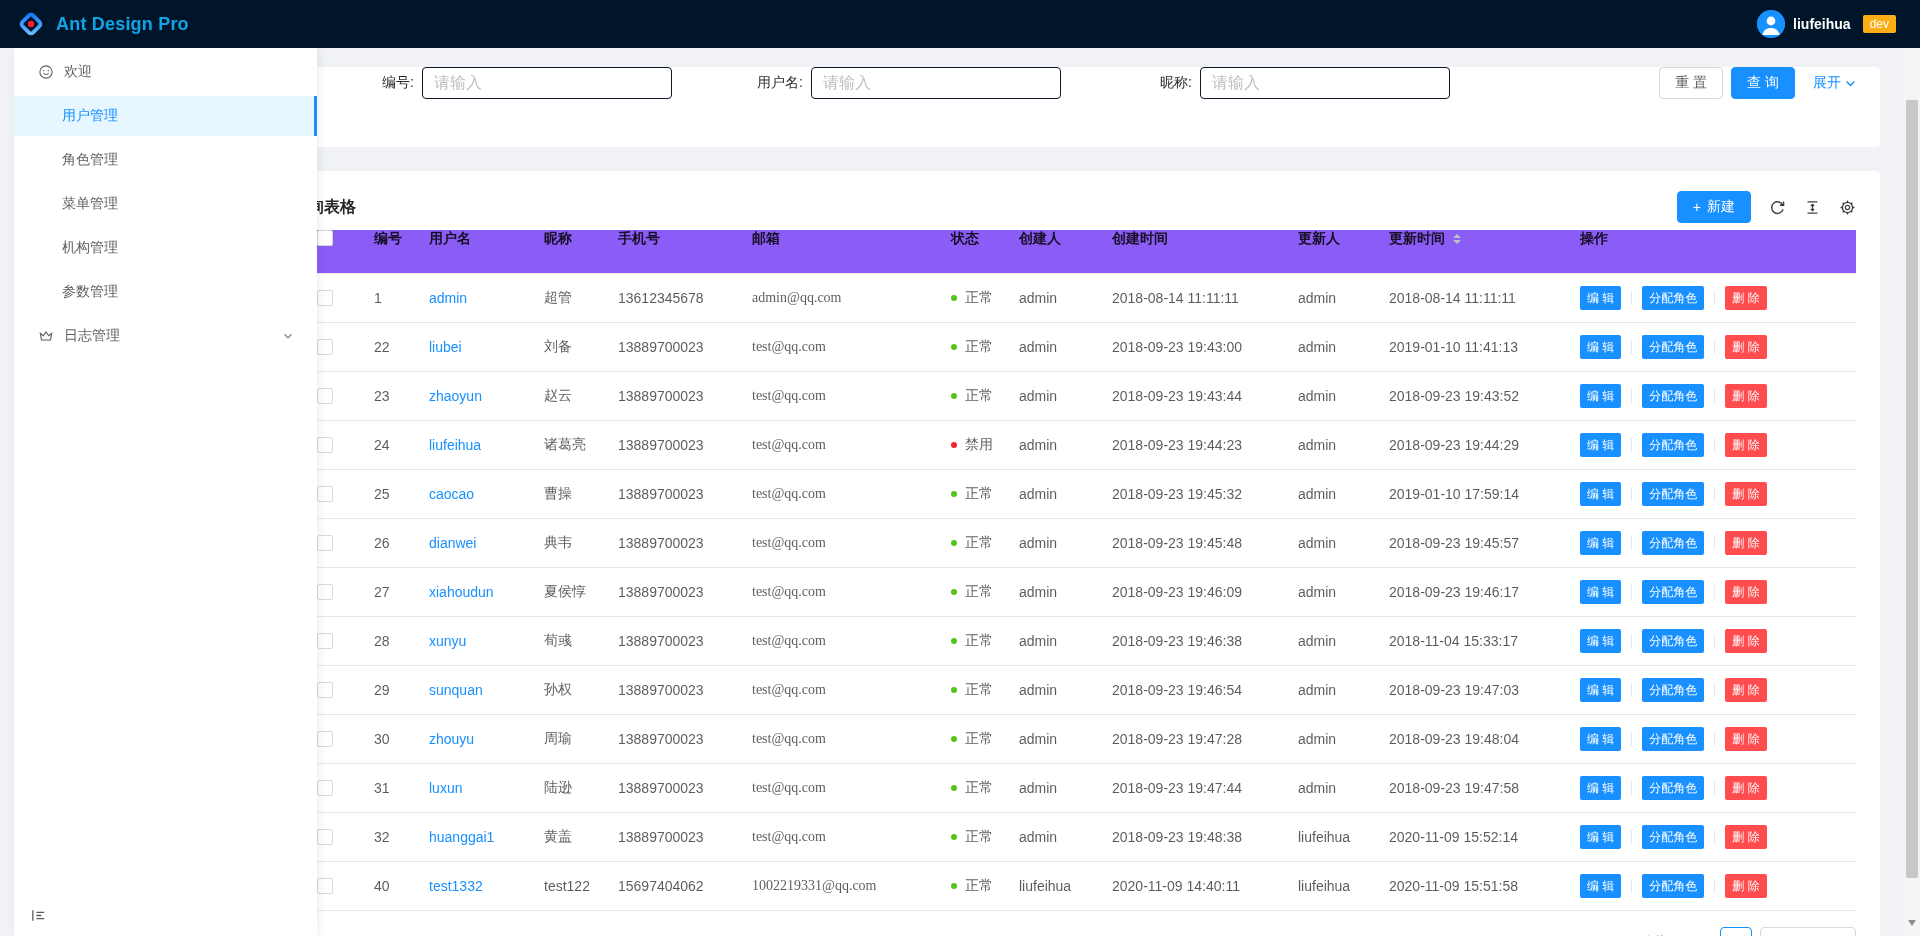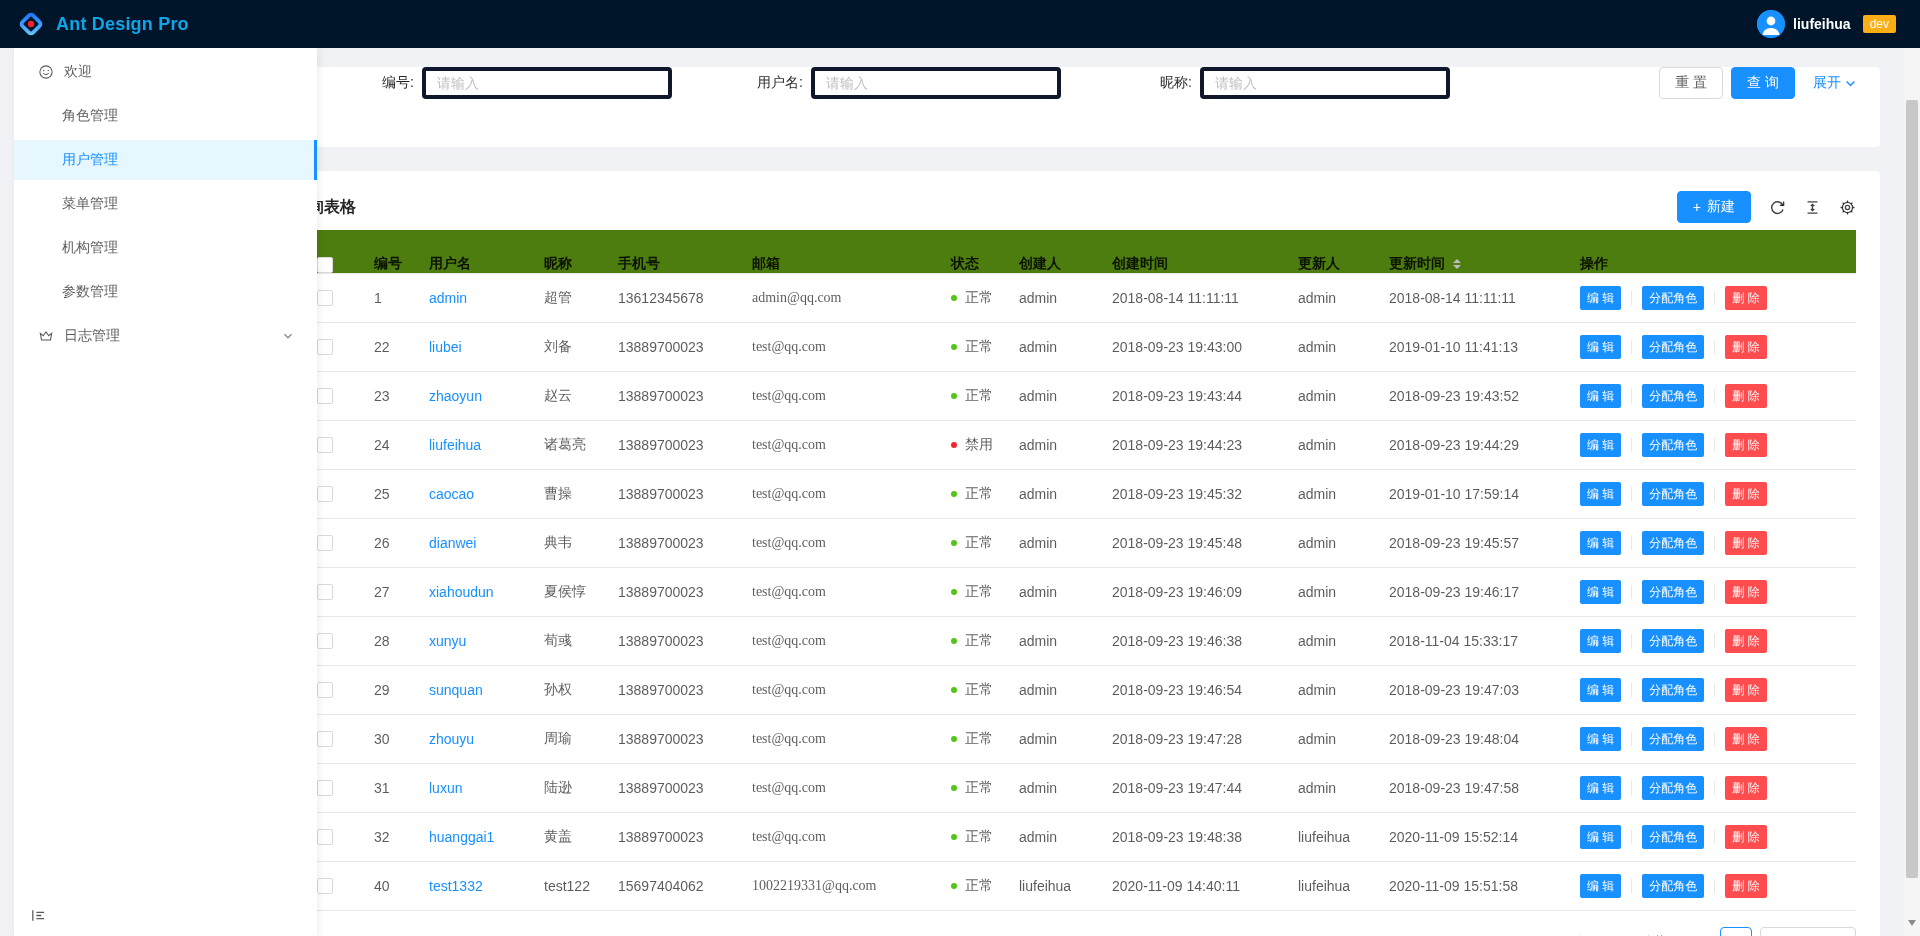--- a/index.html
+++ b/index.html
@@ -30,38 +30,38 @@
 
   
   .content{position:absolute;top:48px;left:256px;right:16px;bottom:0;padding:19px 24px 0 12px;overflow:hidden;}
   .card{background:#fff;border-radius:4px;}
 
   
   .search-card{height:80px;margin-bottom:24px;}
   .search-form{display:flex;align-items:flex-start;height:100%;padding:0 24px;}
   .form-item{display:flex;align-items:center;width:389px;}
   .form-item .f-label{width:130px;text-align:right;padding-right:8px;color:rgba(0,0,0,.85);}
-  .ipt{width:250px;height:32px;border:4px solid #0f172a;border-radius:4px;padding:0 11px;font-size:14px;color:rgba(0,0,0,.65);outline:none;font-family:inherit;}
+  .ipt{width:250px;height:32px;border:1px solid #0f172a;border-radius:4px;padding:0 11px;font-size:16px;color:rgba(0,0,0,.65);outline:none;font-family:inherit;}
   .ipt::placeholder{color:#bfbfbf;}
   .search-actions{margin-left:auto;display:flex;align-items:center;}
   .btn{height:32px;padding:0 15px;border-radius:4px;border:1px solid #d9d9d9;background:#fff;color:rgba(0,0,0,.65);font-size:14px;cursor:pointer;font-family:inherit;}
   .btn-primary{background:#1890ff;border-color:#1890ff;color:#fff;}
   .btn + .btn{margin-left:8px;}
   .expand-link{margin-left:18px;color:#1890ff;cursor:pointer;display:flex;align-items:center;gap:4px;}
 
   
   .table-card{min-height:860px;padding-bottom:20px;}
   .card-head{display:flex;align-items:center;justify-content:space-between;padding:16px 24px 0;height:56px;}
   .card-title{font-size:16px;font-weight:bold;color:rgba(0,0,0,.85);font-family:Liberation Mono, monospace;}
   .toolbar{display:flex;align-items:center;}
   .btn-new{display:flex;align-items:center;gap:6px;}
   .tool-icon{margin-left:18px;color:rgba(0,0,0,.75);cursor:pointer;}
 
   .table{margin:3px 24px 0;}
-  .thead{display:flex;align-items:flex-end;height:44px;background:#4d7c0f;border-bottom:1px solid #e8e8e8;color:rgba(0,0,0,.85);font-weight:bold;}
+  .thead{display:flex;align-items:flex-start;height:44px;background:#8b5cf6;border-bottom:1px solid #e8e8e8;color:rgba(0,0,0,.85);font-weight:bold;}
   .tr{display:flex;align-items:center;height:49px;border-bottom:1px solid #e8e8e8;background:#fff;}
   .td,.th{padding-left:16px;white-space:nowrap;overflow:hidden;}
   .col-cb{width:66px;padding-left:0;display:flex;justify-content:center;}
   .col-id{width:55px;}
   .col-user{width:115px;}
   .col-nick{width:74px;}
   .col-phone{width:134px;}
   .col-email{width:199px;font-family:Liberation Serif, serif;}
   .col-status{width:68px;display:flex;align-items:center;}
   .col-creator{width:93px;}
@@ -132,25 +132,25 @@
         <circle cx="8.6" cy="9.8" r="1" fill="currentColor" stroke="none"></circle>
         <circle cx="15.4" cy="9.8" r="1" fill="currentColor" stroke="none"></circle>
         <path d="M8 13.8a4.6 3.6 0 0 0 8 0"></path>
       </svg>
     </span>
     <span class="mi-label">欢迎</span>
   </div>
 
 
   <div class="menu-sub">
+    <div class="menu-item selected">
+      <span class="mi-label">用户管理</span>
+    </div>
     <div class="menu-item">
       <span class="mi-label">角色管理</span>
-    </div>
-    <div class="menu-item selected">
-      <span class="mi-label">用户管理</span>
     </div>
     <div class="menu-item">
       <span class="mi-label">菜单管理</span>
     </div>
     <div class="menu-item">
       <span class="mi-label">机构管理</span>
     </div>
     <div class="menu-item">
       <span class="mi-label">参数管理</span>
     </div>

